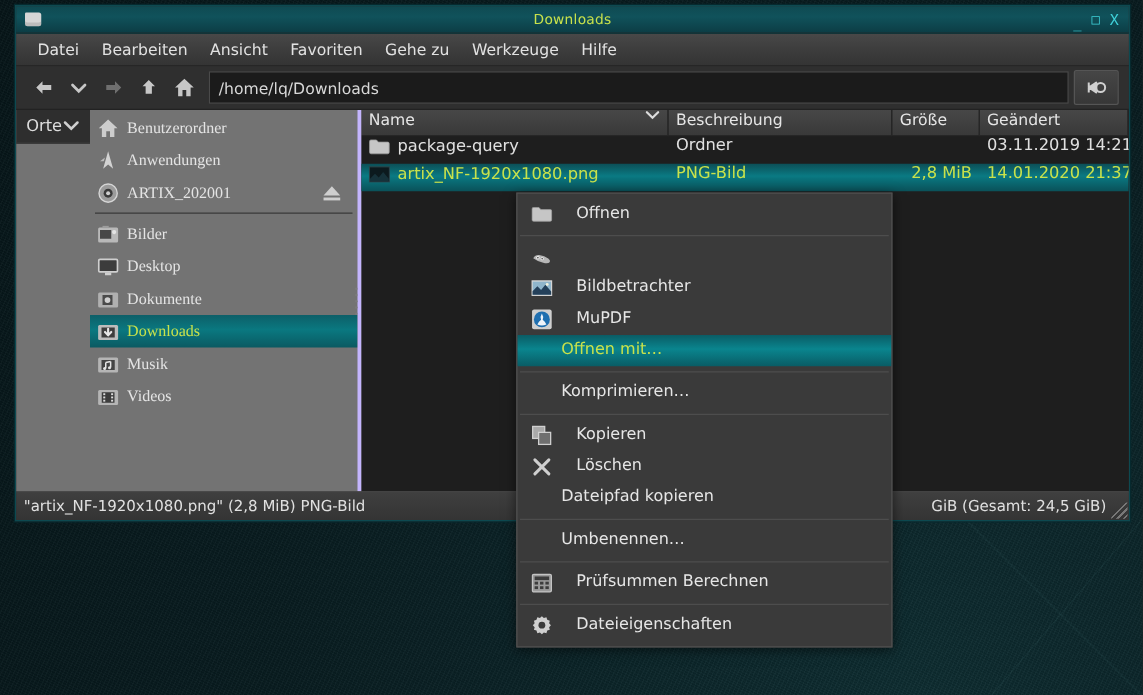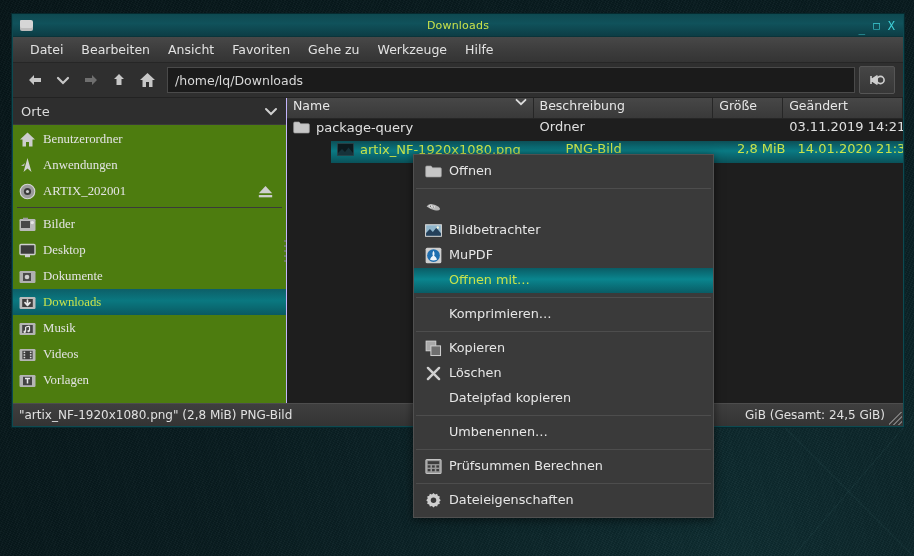--- a/index.html
+++ b/index.html
@@ -17,21 +17,21 @@
       repeating-linear-gradient(27deg, rgba(255,255,255,0.014) 0 1px, rgba(0,0,0,0.04) 1px 2px),
       radial-gradient(circle at 80% 100%, #0e2d31 0%, #081c20 55%, #061518 100%);
   }
   #desktop .diag1{position:absolute;right:0;bottom:0;width:120px;height:140px;
     background:linear-gradient(to bottom right, transparent 49.4%, rgba(120,190,190,.07) 49.6%, transparent 50.2%);}
   #desktop .diag2{position:absolute;right:0;bottom:0;width:200px;height:200px;
     background:linear-gradient(to top right, transparent 49.4%, rgba(120,190,190,.05) 49.7%, transparent 50.3%);}
 
   
   #window{
-    position:absolute;left:12px;top:14px;width:890px;height:411px;
+    position:absolute;left:12px;top:4px;width:890px;height:411px;
     border:1px solid #0d4950;
     box-shadow:0 0 0 1px #06292e;
     background:#2b2b2b;
     display:flex;flex-direction:column;
   }
   
   .titlebar{
     height:21px;flex:0 0 21px;
     background:linear-gradient(to bottom,#0f4a52 0%,#10525b 40%,#0c3d45 100%);
     display:flex;align-items:center;position:relative;
@@ -89,22 +89,22 @@
     background:linear-gradient(to bottom,#464646,#373737);
     border:1px solid #555;border-radius:2px;
     display:flex;align-items:center;justify-content:center;cursor:pointer;
   }
 
   
   .wbody{flex:1;display:flex;min-height:0;background:#2b2b2b;}
 
   
   .sidebar{
-    width:273px;flex:0 0 273px;display:flex;flex-direction:column;
-    background:#4d7c0f;border-right:1px solid #c4b5fd;position:relative;
+    width:273px;flex:0 0 273px;display:flex;flex-direction:row;
+    background:#737373;border-right:3px solid #c4b5fd;position:relative;
   }
   .sb-head{
     height:26px;flex:0 0 26px;display:flex;align-items:center;
     padding:0 8px;background:#2e2e2e;border-bottom:1px solid #3a3a3a;
     color:#dcdcdc;font-size:13px;
   }
   .sb-head .chev{margin-left:auto;color:#cfcfcf;}
   .sb-list{flex:1;overflow:hidden;padding-top:1px;font-family:Liberation Serif, serif;}
   .sb-item{
     height:26px;display:flex;align-items:center;padding:0 6px;gap:7px;
@@ -138,21 +138,20 @@
   }
   .colhead .ch .sortchev{margin-left:auto;font-size:9px;color:#dcdcdc;}
   .rows{flex:1;position:relative;overflow:hidden;}
   .row{
     height:22px;display:flex;align-items:flex-start;font-size:13px;color:#e0e0e0;
     cursor:default;box-sizing:border-box;
   }
   .row.sel{
     background:linear-gradient(to bottom,#0c4f57 0%,#0a7a83 45%,#0a5159 100%);
     color:#c9e24b;
-    margin-left:44px;
   }
   .cell{padding:0 6px;box-sizing:border-box;overflow:hidden;white-space:nowrap;display:flex;align-items:center;gap:6px;}
   .cell.num{justify-content:flex-end;}
 
   
   .statusbar{
     height:22px;flex:0 0 22px;display:flex;align-items:center;
     background:linear-gradient(to bottom,#3f3f3f,#343434);
     border-top:1px solid #4d4d4d;
     color:#e0e0e0;font-size:12px;padding:0 4px;position:relative;
@@ -169,21 +168,21 @@
   }
 
   
   #ctxmenu{
     position:absolute;left:413px;top:154px;width:299px;
     background:#3a3a3a;border:1px solid #505050;
     box-shadow:0 2px 9px rgba(0,0,0,.55);
     padding:4px 0;z-index:50;
   }
   .mitem{
-    height:25px;display:flex;align-items:center;gap:8px;
+    height:25px;display:flex;align-items:center;gap:20px;
     padding:0 10px 0 11px;color:#e6e6e6;font-size:12.8px;cursor:default;
   }
   .mitem .mico{width:16px;height:16px;flex:0 0 16px;display:flex;align-items:center;justify-content:center;}
   .mitem .mlabel{line-height:1;}
   .mitem.hl{
     background:linear-gradient(to bottom,#0a5c65,#0a858e 45%,#095c65);
     color:#c9e24b;
   }
   .msep{height:1px;background:#4d4d4d;margin:4px 2px;}
   .mitem.noico{padding-left:35px;}
@@ -342,28 +341,20 @@
               <rect x="0.5" y="2" width="16" height="12" rx="1.2" fill="#b5b5b5"></rect>
               <rect x="3.4" y="3.8" width="10.2" height="8.4" fill="#3d3d3d"></rect>
               <rect x="4.6" y="4.6" width="1.6" height="1.5" fill="#ddd"></rect>
               <rect x="4.6" y="7.2" width="1.6" height="1.5" fill="#ddd"></rect>
               <rect x="4.6" y="9.8" width="1.6" height="1.5" fill="#ddd"></rect>
               <rect x="10.9" y="4.6" width="1.6" height="1.5" fill="#ddd"></rect>
               <rect x="10.9" y="7.2" width="1.6" height="1.5" fill="#ddd"></rect>
               <rect x="10.9" y="9.8" width="1.6" height="1.5" fill="#ddd"></rect>
             </svg>
             <span>Videos</span>
-          </div>
-          <div class="sb-item">
-            <svg class="ico" width="17" height="15" viewBox="0 0 17 15">
-              <rect x="0.5" y="2" width="16" height="12" rx="1.2" fill="#b5b5b5"></rect>
-              <rect x="4" y="3.8" width="9" height="8.4" fill="#444"></rect>
-              <path d="M6 5.6 L11 5.6 M8.5 5.6 L8.5 10.6" stroke="#e6e6e6" stroke-width="1.5"></path>
-            </svg>
-            <span>Vorlagen</span>
           </div>
         </div>
       <div class="splitter">
           <i></i>
         </div>
     </div>
 
     <div class="filepane">
       <div class="colhead" id="colhead">
           <div class="ch" style="width:247px">

